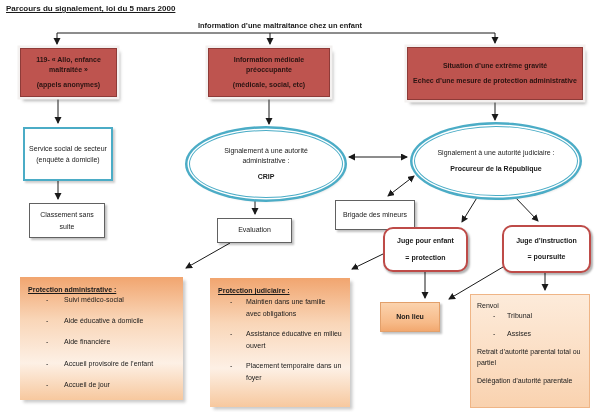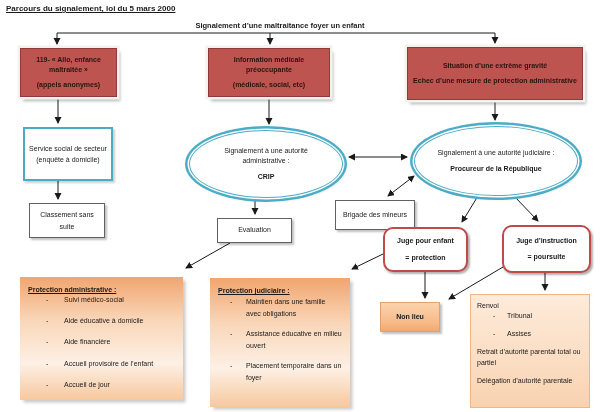--- a/index.html
+++ b/index.html
@@ -54,21 +54,21 @@
   .rv .bullet .dash{width:14px;flex:0 0 14px;}
   .rv-title{margin:0 0 8px 0;}
   .rv p.rv-par{margin:8px 0 0 0;line-height:1.5;}
 </style>
 </head>
 <body>
 
 <div class="stage">
 
   <div class="doc-title">Parcours du signalement, loi du 5 mars 2000</div>
-  <div class="flow-header">Signalement d’une maltraitance foyer un enfant</div>
+  <div class="flow-header">Information d’une maltraitance chez un enfant</div>
 
   <svg class="wires" width="600" height="412">
     <defs>
       <marker id="ah" markerWidth="8" markerHeight="8" refX="6" refY="3.5" orient="auto">
         <path d="M0,0 L7,3.5 L0,7 z" fill="#1a1a1a"></path>
       </marker>
       <marker id="ahr" markerWidth="8" markerHeight="8" refX="6" refY="3.5" orient="auto-start-reverse">
         <path d="M0,0 L7,3.5 L0,7 z" fill="#1a1a1a"></path>
       </marker>
     </defs>

